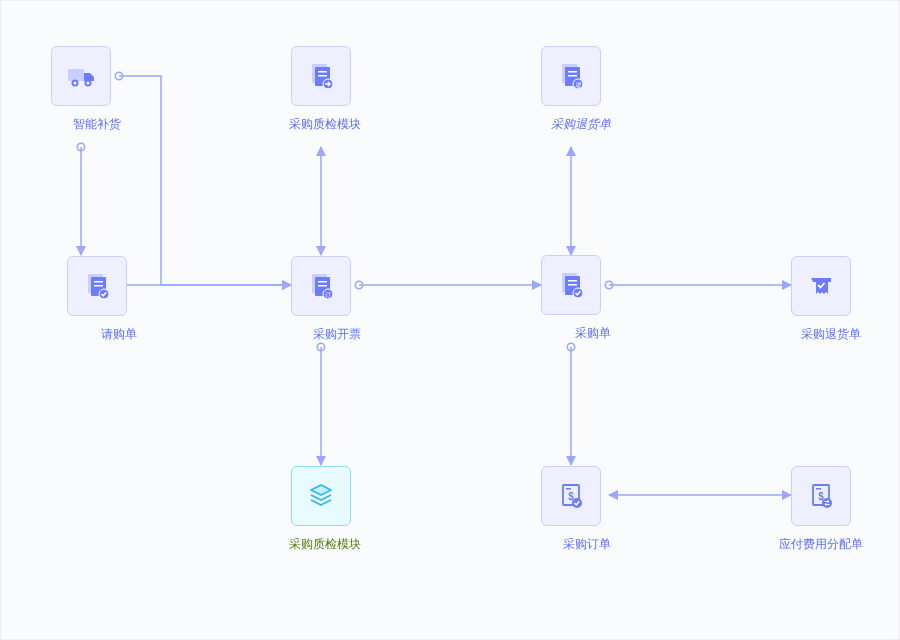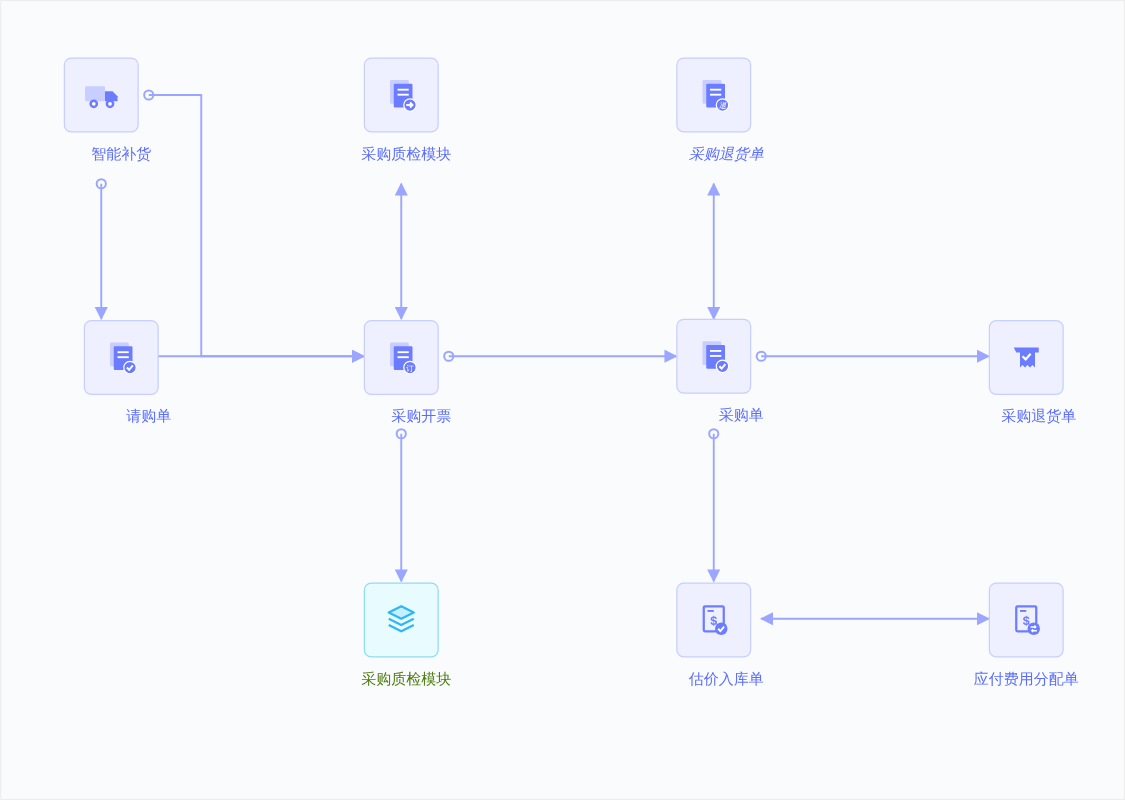--- a/index.html
+++ b/index.html
@@ -197,21 +197,21 @@
 <div class="node" style="left:530px; top:465px;">
   <div class="node-icon blue">
     <svg width="32" height="32" viewBox="0 0 32 32">
         <rect x="8" y="5" width="16" height="20" rx="1" fill="none" stroke="#6c7cff" stroke-width="1.8"></rect>
         <rect x="11" y="8" width="5" height="1.5" fill="#6c7cff"></rect>
         <text x="16" y="20" font-size="10" fill="#6c7cff" text-anchor="middle" font-weight="bold">$</text>
         <circle cx="22" cy="23" r="5" fill="#6c7cff"></circle>
         <path d="M19.5 23 l1.8 1.8 l3-3.5" stroke="#fff" stroke-width="1.5" fill="none"></path>
       </svg>
   </div>
-  <span class="node-label blue">估价入库单</span>
+  <span class="node-label blue">采购订单</span>
 </div>
 
 <div class="node" style="left:780px; top:465px;">
   <div class="node-icon blue">
     <svg width="32" height="32" viewBox="0 0 32 32">
         <rect x="8" y="5" width="16" height="20" rx="1" fill="none" stroke="#6c7cff" stroke-width="1.8"></rect>
         <rect x="11" y="8" width="5" height="1.5" fill="#6c7cff"></rect>
         <text x="16" y="20" font-size="10" fill="#6c7cff" text-anchor="middle" font-weight="bold">$</text>
         <circle cx="22" cy="23" r="5" fill="#6c7cff"></circle>
         <path d="M19.5 21.5 h4 m-1 -1 l1 1 l-1 1 M24.5 24.5 h-4 m1 1 l-1 -1 l1 -1" stroke="#fff" stroke-width="1.2" fill="none"></path>

